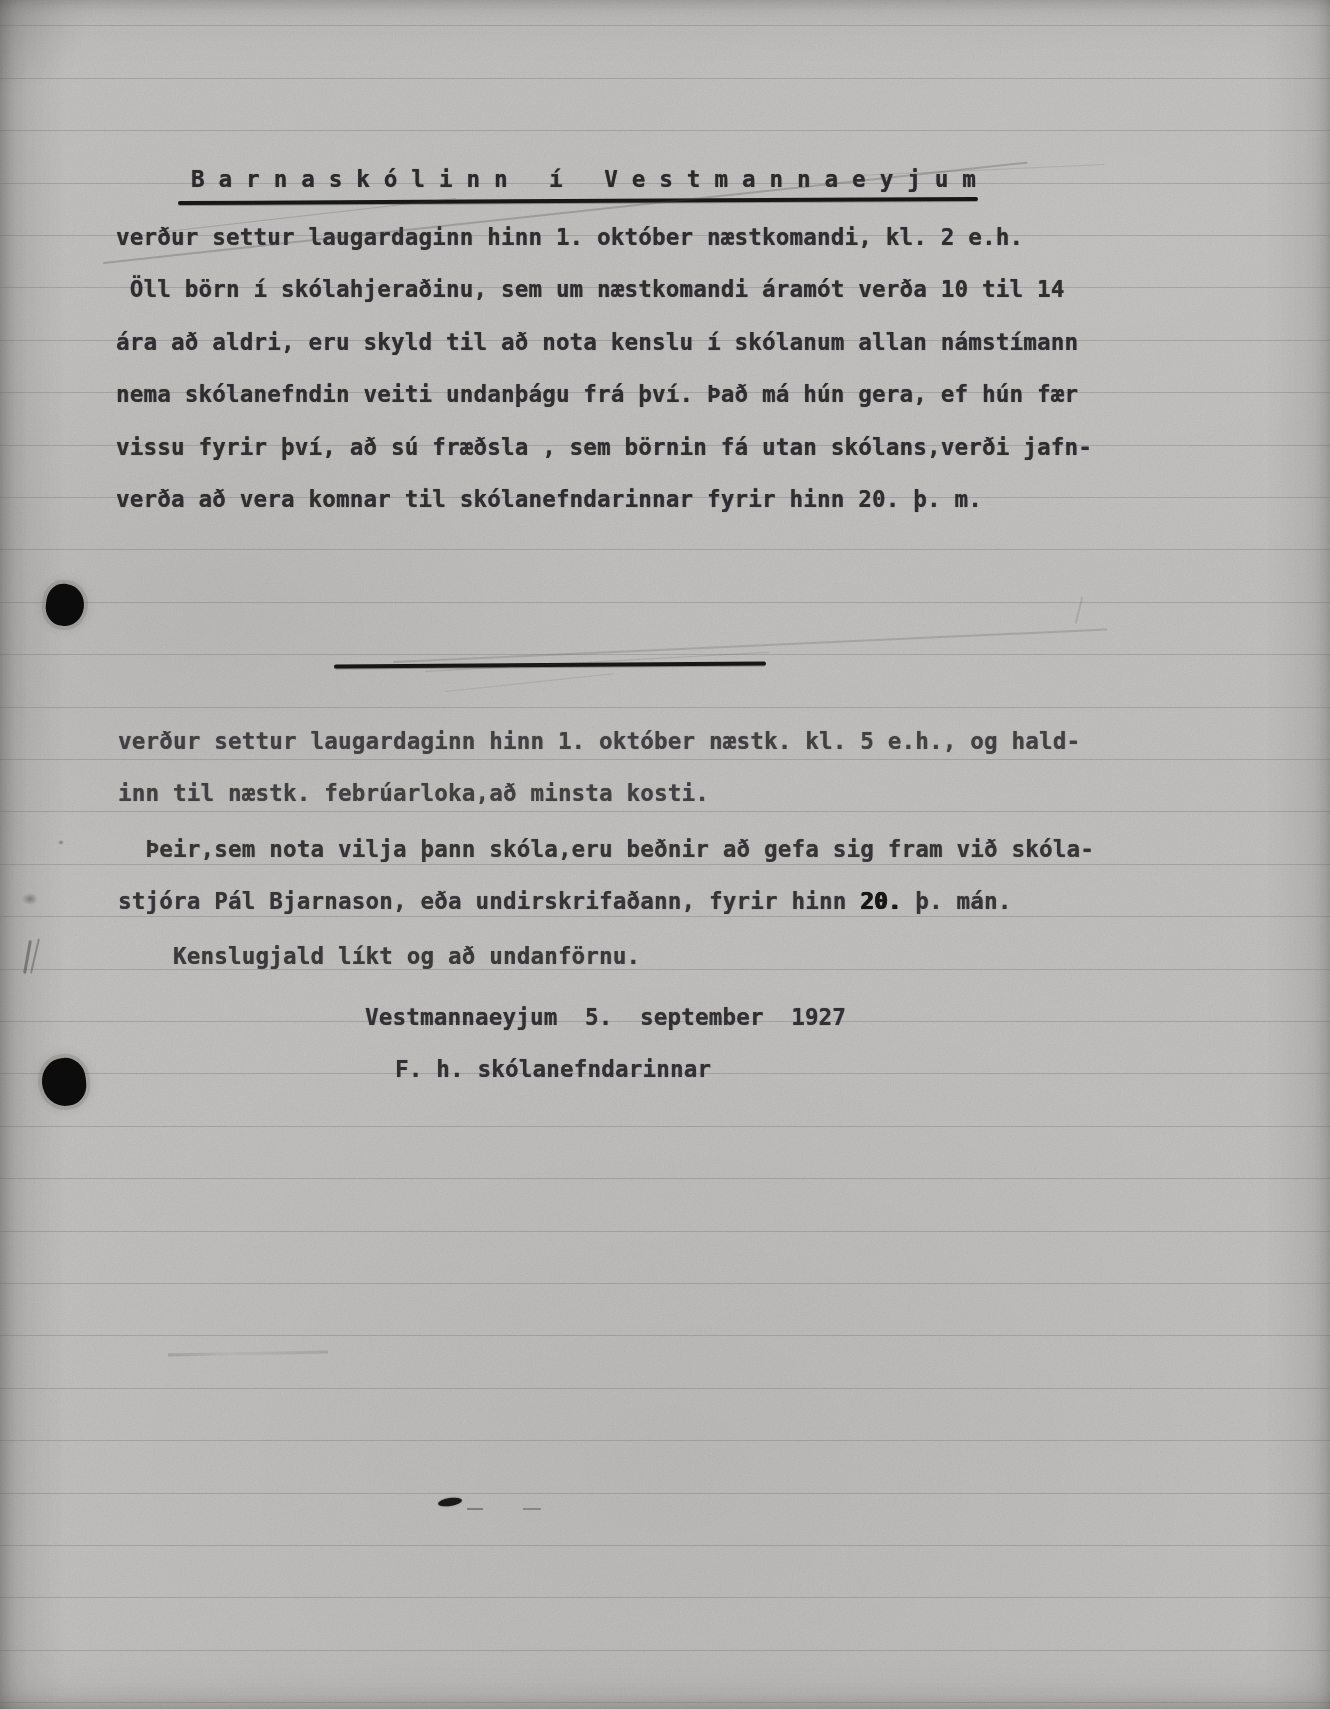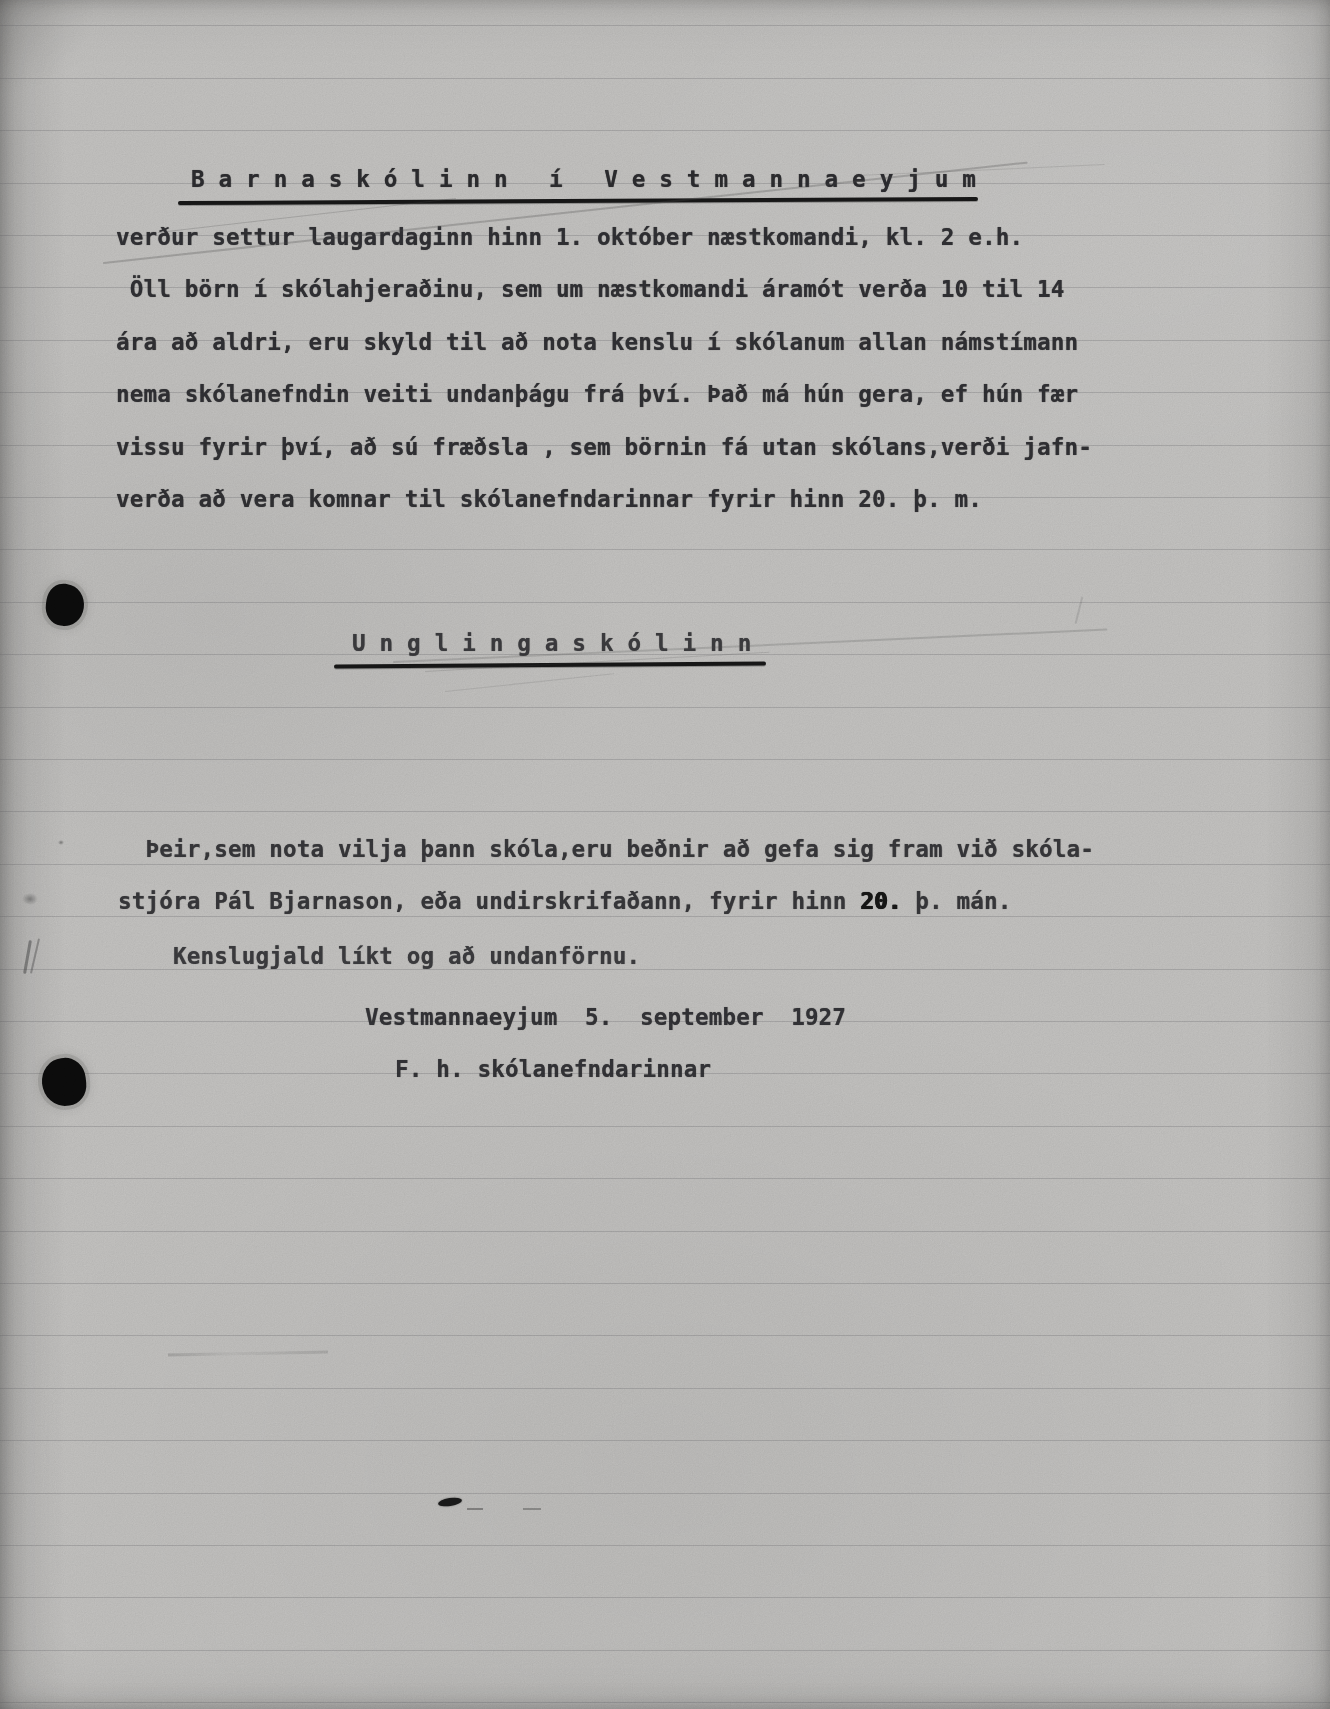--- a/index.html
+++ b/index.html
@@ -76,24 +76,25 @@
 
   <div class="txt o92" style="left:116px;top:211px;">
     <div class="line">verður settur laugardaginn hinn 1. október næstkomandi, kl. 2 e.h.</div>
     <div class="line"> Öll börn í skólahjeraðinu, sem um næstkomandi áramót verða 10 til 14</div>
     <div class="line">ára að aldri, eru skyld til að nota kenslu í skólanum allan námstímann</div>
     <div class="line">nema skólanefndin veiti undanþágu frá því. Það má hún gera, ef hún fær</div>
     <div class="line">vissu fyrir því, að sú fræðsla , sem börnin fá utan skólans,verði jafn-</div>
     <div class="line">verða að vera komnar til skólanefndarinnar fyrir hinn 20. þ. m.</div>
   </div>
 
-  <div class="txt heading o85" style="left:352px;top:630px;">Unglingaskólinn</div>
   <div class="underline" style="left:334px;top:663px;width:432px;height:4px;transform:rotate(-0.4deg);"></div>
 
   <div class="txt o80" style="left:118px;top:715px;">
+    <div class="line">verður settur laugardaginn hinn 1. október næstk. kl. 5 e.h., og hald-</div>
+    <div class="line">inn til næstk. febrúarloka,að minsta kosti.</div>
   </div>
 
   <div class="txt o88" style="left:118px;top:823px;">
     <div class="line">  Þeir,sem nota vilja þann skóla,eru beðnir að gefa sig fram við skóla-</div>
     <div class="line"><span>stjóra Pál Bjarnason, eða undirskrifaðann, fyrir hinn </span><span class="overstruck">20.</span><span> þ. mán.</span></div>
   </div>
 
   <div class="txt o85" style="left:118px;top:930px;">
     <div class="line">    Kenslugjald líkt og að undanförnu.</div>
   </div>

